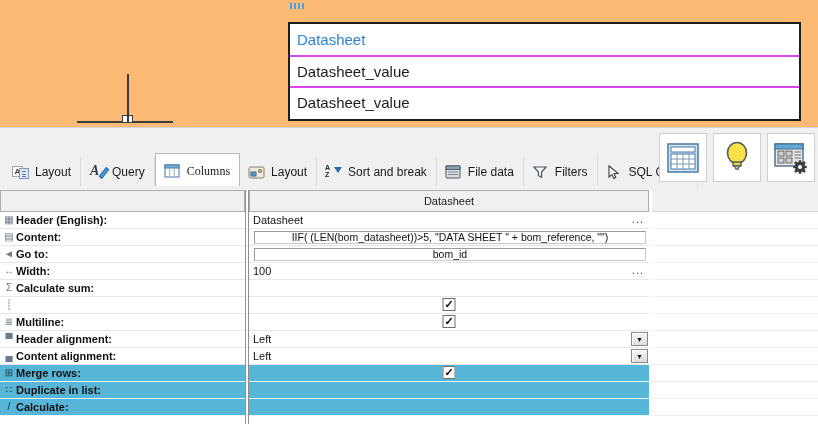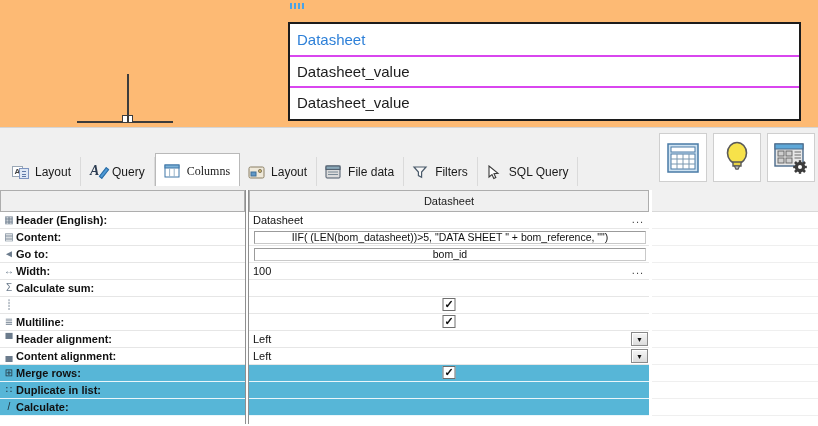--- a/index.html
+++ b/index.html
@@ -154,20 +154,30 @@
         <span class="ticon">
           <svg width="17" height="14" viewBox="0 0 17 14">
             <rect x="1" y="2" width="15" height="11" rx="1.5" fill="#efe9da" stroke="#8a7f64"></rect>
             <rect x="3" y="7" width="5" height="4" fill="#5f98c8" stroke="#3f6f98"></rect>
             <circle cx="12" cy="6" r="1.6" fill="#c8b06a" stroke="#8a7f64"></circle>
           </svg>
         </span>
         <span>Layout</span>
       </div>
 
+      <div class="tab">
+        <span class="ticon">
+          <span class="sortAZ">
+              <span>A</span>
+              <span>Z</span>
+            </span>
+          <span class="arrow-dn"></span>
+        </span>
+        <span>Sort and break</span>
+      </div>
 
       <div class="tab">
         <span class="ticon">
           <svg width="17" height="14" viewBox="0 0 17 14">
             <rect x="1" y="1" width="14" height="12" rx="1" fill="#dcdcdc" stroke="#4a5868"></rect>
             <rect x="1" y="1" width="14" height="3.4" fill="#8aa8b8" stroke="#4a5868"></rect>
             <line x1="3" y1="7" x2="13" y2="7" stroke="#7a8a96"></line>
             <line x1="3" y1="9.5" x2="13" y2="9.5" stroke="#7a8a96"></line>
           </svg>
         </span>

